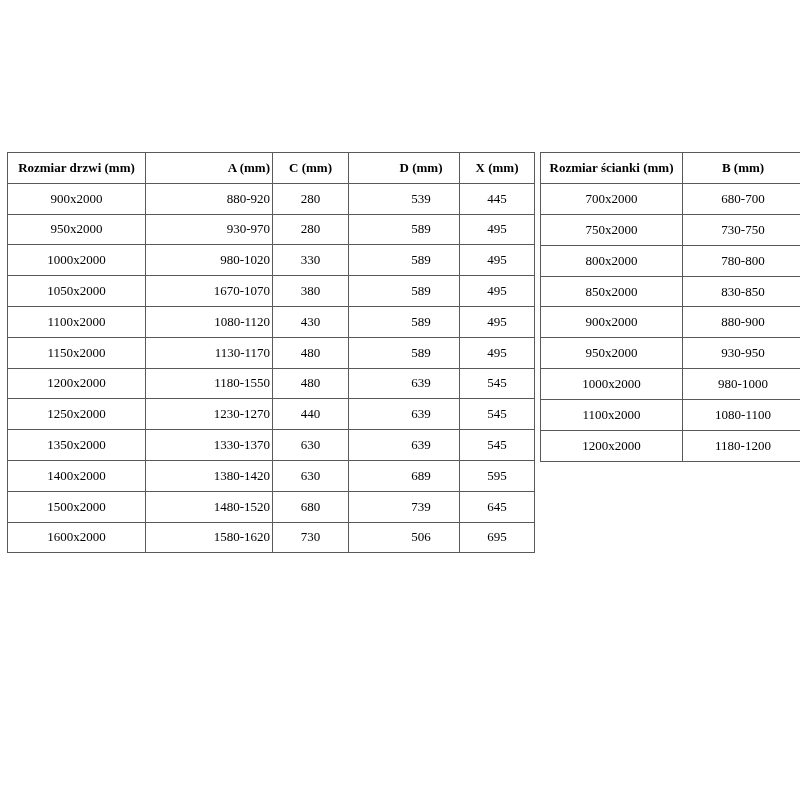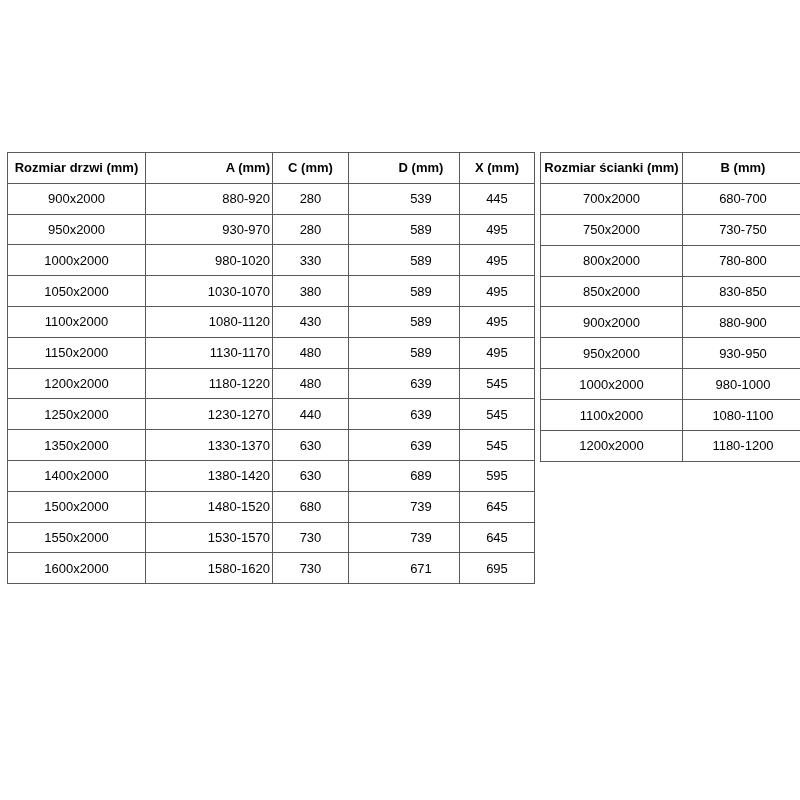--- a/index.html
+++ b/index.html
@@ -5,21 +5,21 @@
   html, body {
     margin: 0;
     padding: 0;
     background: #ffffff;
   }
   .canvas {
     position: relative;
     width: 800px;
     height: 644px;
     background: #ffffff;
-    font-family: Liberation Sans, sans-serif;
+    font-family: Liberation Serif, serif;
     color: #000000;
   }
   table.spec-table {
     position: absolute;
     border-collapse: collapse;
     table-layout: fixed;
     background: #ffffff;
   }
   table.spec-table th,
   table.spec-table td {
@@ -92,42 +92,42 @@
         </tr>
         <tr>
           <td>1000x2000</td>
           <td>980-1020</td>
           <td>330</td>
           <td>589</td>
           <td>495</td>
         </tr>
         <tr>
           <td>1050x2000</td>
-          <td>1030-1070</td>
+          <td>1670-1070</td>
           <td>380</td>
           <td>589</td>
           <td>495</td>
         </tr>
         <tr>
           <td>1100x2000</td>
           <td>1080-1120</td>
           <td>430</td>
           <td>589</td>
           <td>495</td>
         </tr>
         <tr>
           <td>1150x2000</td>
           <td>1130-1170</td>
           <td>480</td>
           <td>589</td>
           <td>495</td>
         </tr>
         <tr>
           <td>1200x2000</td>
-          <td>1180-1220</td>
+          <td>1180-1550</td>
           <td>480</td>
           <td>639</td>
           <td>545</td>
         </tr>
         <tr>
           <td>1250x2000</td>
           <td>1230-1270</td>
           <td>440</td>
           <td>639</td>
           <td>545</td>
@@ -147,31 +147,24 @@
           <td>595</td>
         </tr>
         <tr>
           <td>1500x2000</td>
           <td>1480-1520</td>
           <td>680</td>
           <td>739</td>
           <td>645</td>
         </tr>
         <tr>
-          <td>1550x2000</td>
-          <td>1530-1570</td>
-          <td>730</td>
-          <td>739</td>
-          <td>645</td>
-        </tr>
-        <tr>
           <td>1600x2000</td>
           <td>1580-1620</td>
           <td>730</td>
-          <td>671</td>
+          <td>506</td>
           <td>695</td>
         </tr>
       </tbody>
   </table>
 
   <table class="spec-table walls">
     <thead>
       <tr>
           <th>Rozmiar ścianki (mm)</th>
           <th>B (mm)</th>

